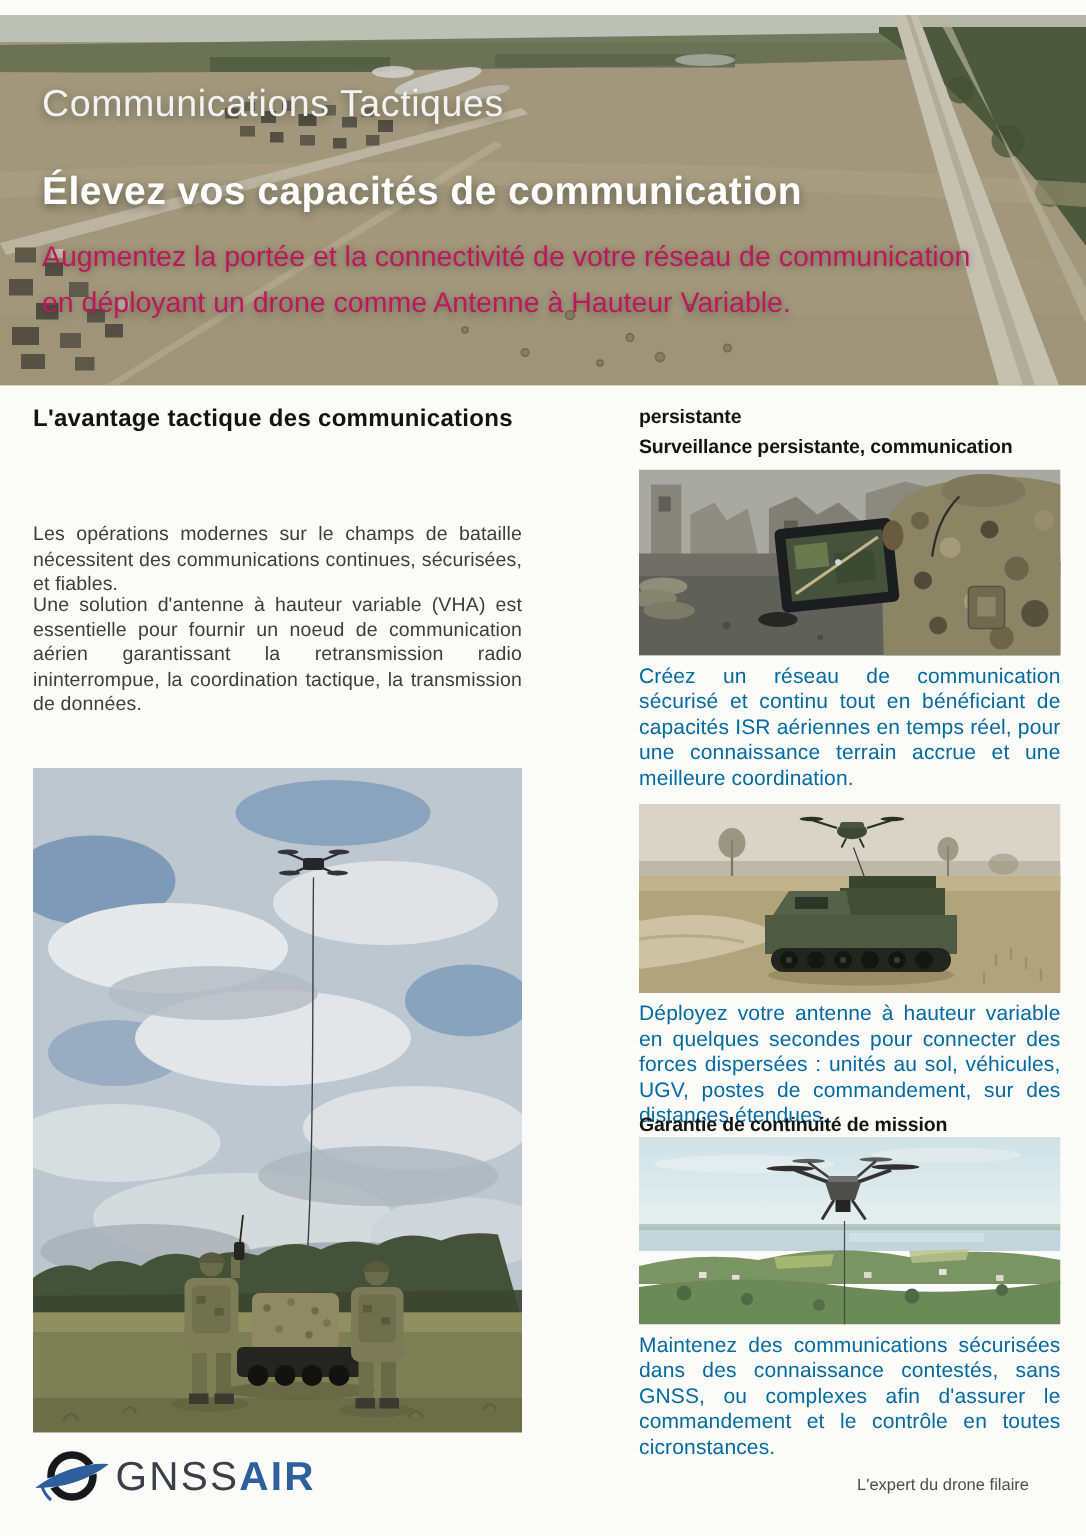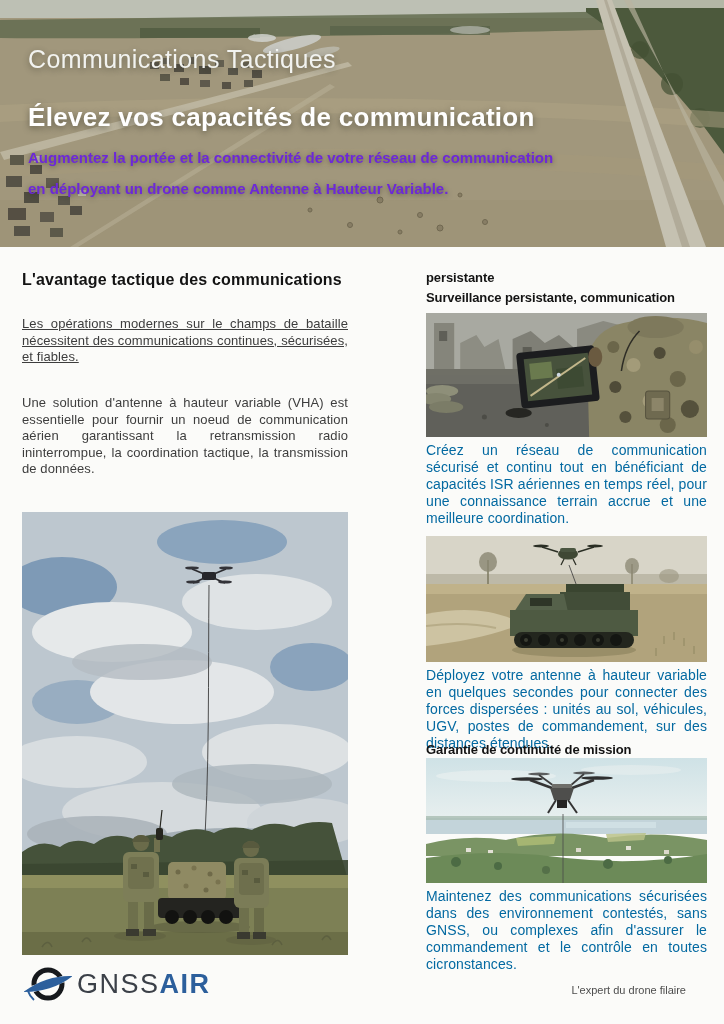--- a/index.html
+++ b/index.html
@@ -1,35 +1,35 @@
 <!DOCTYPE html>
 <html><head>
 <meta charset="utf-8">
 <style>
   html,body{margin:0;padding:0;background:#ffffff;}
   .page{position:relative;width:724px;height:1024px;overflow:hidden;background:#fbfbf9;
         font-family:"Liberation Sans",sans-serif;-webkit-font-smoothing:antialiased;}
   
-  .hero{position:absolute;left:0;top:0;width:724px;height:247px;}
+  .hero{position:absolute;left:0;top:10px;width:724px;height:247px;}
   .hero svg{position:absolute;left:0;top:0;width:100%;height:100%;display:block;}
   .hero-eyebrow{position:absolute;left:28px;top:28px;font-size:25px;font-weight:400;
                 color:#f2f3f0;letter-spacing:.4px;text-shadow:0 2px 6px rgba(40,40,30,.45);white-space:nowrap;}
   .hero-title{position:absolute;left:28px;top:74px;font-size:26px;font-weight:700;color:#ffffff;
               letter-spacing:.3px;text-shadow:0 2px 6px rgba(40,40,30,.5);white-space:nowrap;margin-top:28px;}
-  .hero-sub{position:absolute;left:28px;top:127px;font-size:15px;line-height:31px;font-weight:700;
-            color:#6d28d9;text-shadow:0 1px 5px rgba(40,40,30,.5);}
+  .hero-sub{position:absolute;left:28px;top:127px;font-size:19px;line-height:31px;font-weight:400;
+            color:#be185d;text-shadow:0 1px 5px rgba(40,40,30,.5);}
   .hero-sub .hline{display:block;white-space:nowrap;}
   
   .col-left{position:absolute;left:22px;top:260px;width:266px;height:700px;}
   .col-left h2{position:absolute;left:0;top:8px;margin:0;font-size:16px;line-height:24px;
                font-weight:700;color:#131313;letter-spacing:.2px;}
   .col-left h2 .hline{display:block;white-space:nowrap;}
   .col-left p{position:absolute;left:0;margin:0;width:326px;font-size:13px;line-height:16.5px;
               text-align:justify;color:#3d3d3d;letter-spacing:.1px;}
-  .p-left-1{top:56px;text-decoration:underline;}
+  .p-left-1{top:88px;}
   .p-left-2{top:135px;}
   .fig-left{position:absolute;left:0;top:252px;width:326px;height:443px;margin:0;}
   .fig-left svg{width:100%;height:100%;display:block;}
 
   .col-right{position:absolute;left:426px;top:260px;width:281px;height:710px;}
   .col-right h3{position:absolute;left:0;margin:0;font-size:13px;line-height:20px;font-weight:700;
                 color:#131313;letter-spacing:-.1px;}
   .col-right h3 .hline{display:block;white-space:nowrap;}
   .h-right-1{top:8px;}
   .h-right-2{top:255px;padding-left:4px;}
@@ -397,21 +397,21 @@
           <line x1="128" y1="28" x2="113" y2="17" stroke="#3d3d3d" stroke-width="1.8"></line>
           <line x1="144" y1="28" x2="158" y2="16" stroke="#3d3d3d" stroke-width="1.8"></line>
           <rect x="126" y="26" width="20" height="6" fill="#6e6e6a"></rect>
           <path d="M124,30 L148,30 L144,42 L128,42 Z" fill="#4e4e4c"></path>
           <rect x="131" y="42" width="10" height="8" fill="#242424"></rect>
           <line x1="130" y1="42" x2="122" y2="55" stroke="#333333" stroke-width="2"></line>
           <line x1="142" y1="42" x2="151" y2="55" stroke="#333333" stroke-width="2"></line>
         </g>
       </svg>
     </figure>
-    <p class="p-right-3">Maintenez des communications sécurisées dans des environnement contestés, sans GNSS, ou complexes afin d'assurer le commandement et le contrôle en toutes cicronstances.</p>
+    <p class="p-right-3">Maintenez des communications sécurisées dans des connaissance contestés, sans GNSS, ou complexes afin d'assurer le commandement et le contrôle en toutes cicronstances.</p>
   </section>
 
   <footer>
     <div class="logo">
       <svg class="logo-icon" viewBox="0 0 48 48" aria-hidden="true">
         <circle cx="24" cy="24" r="14" fill="none" stroke="#16191d" stroke-width="5"></circle>
         <g transform="rotate(-18 24 24)">
           <rect x="-3" y="20.6" width="54" height="6.8" fill="#fbfbf9"></rect>
           <path d="M-2,24 Q12,19.4 24,19.4 Q38,19.4 50,24 Q38,28.6 24,28.6 Q12,28.6 -2,24 Z" fill="#2c5f9c"></path>
         </g>

